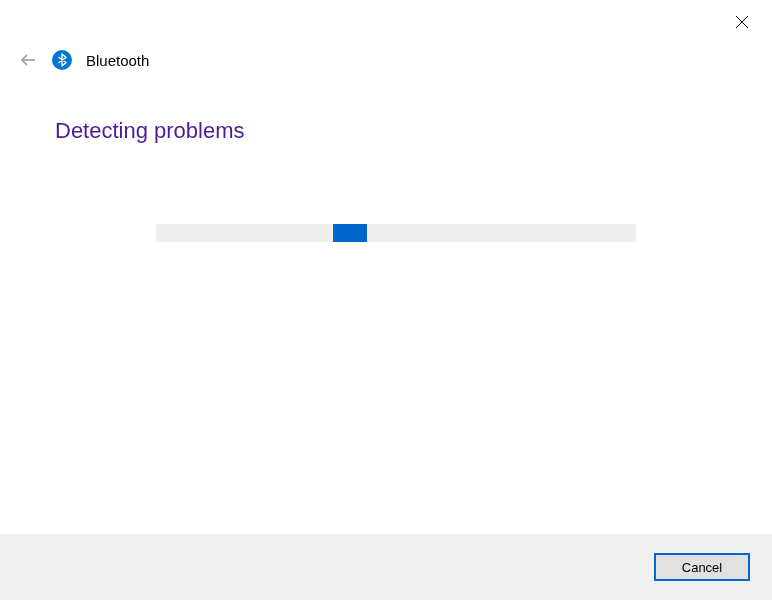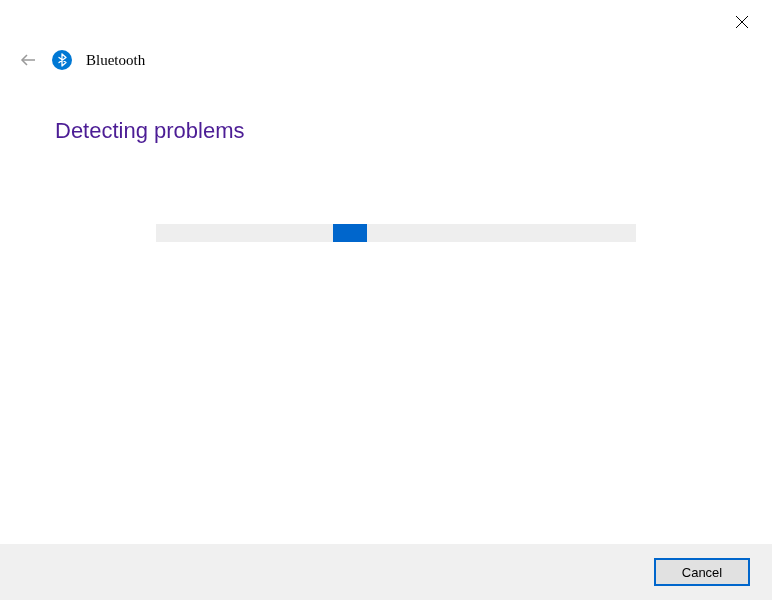--- a/index.html
+++ b/index.html
@@ -62,21 +62,20 @@
       justify-content: center;
     }
     .bt-icon svg {
       width: 10px;
       height: 14px;
     }
     .title {
       font-size: 15px;
       color: #000000;
       font-weight: 400;
-      font-family: Liberation Serif, serif;
     }
     .heading {
       position: absolute;
       top: 118px;
       left: 55px;
       font-size: 22px;
       font-weight: 400;
       color: #4c1d95;
     }
     .progress-track {
@@ -93,21 +92,21 @@
       left: 177px;
       width: 34px;
       height: 18px;
       background: #0066cc;
     }
     .footer {
       position: absolute;
       bottom: 0;
       left: 0;
       right: 0;
-      height: 56px;
+      height: 66px;
       background: #f0f0f0;
       display: flex;
       align-items: center;
       justify-content: flex-end;
       padding-right: 22px;
     }
     .cancel-btn {
       width: 96px;
       height: 28px;
       background: #e1e1e1;

